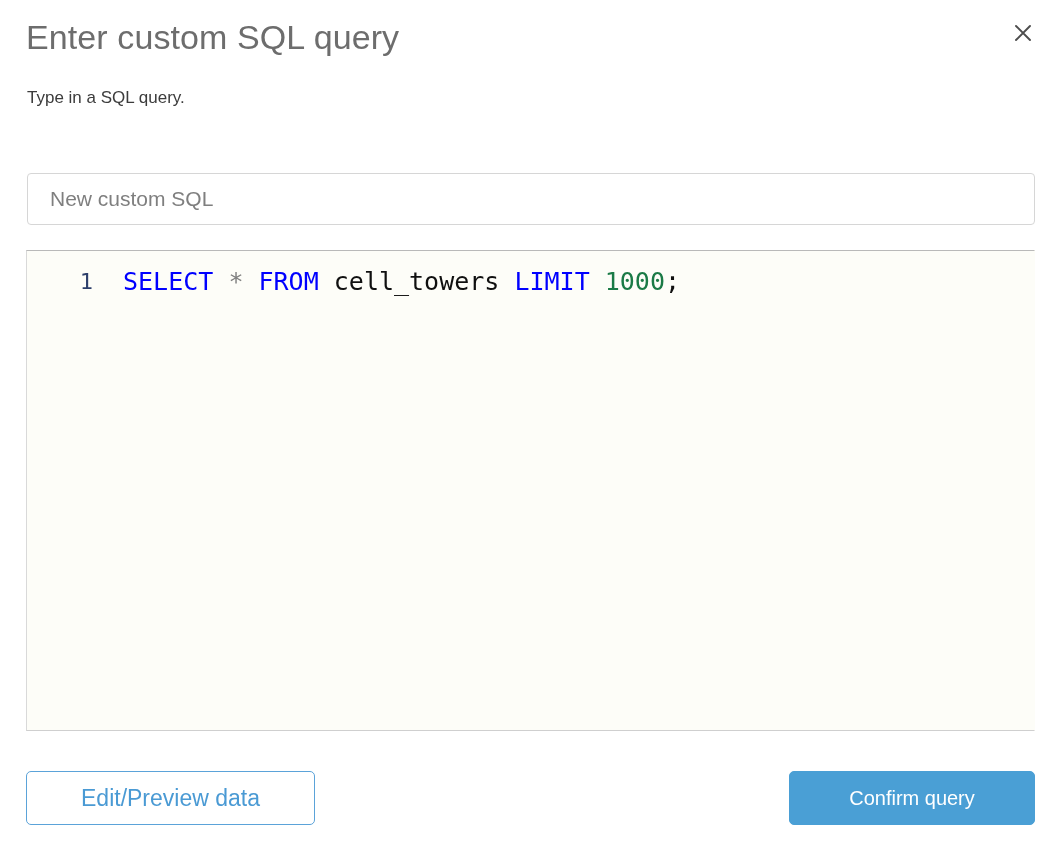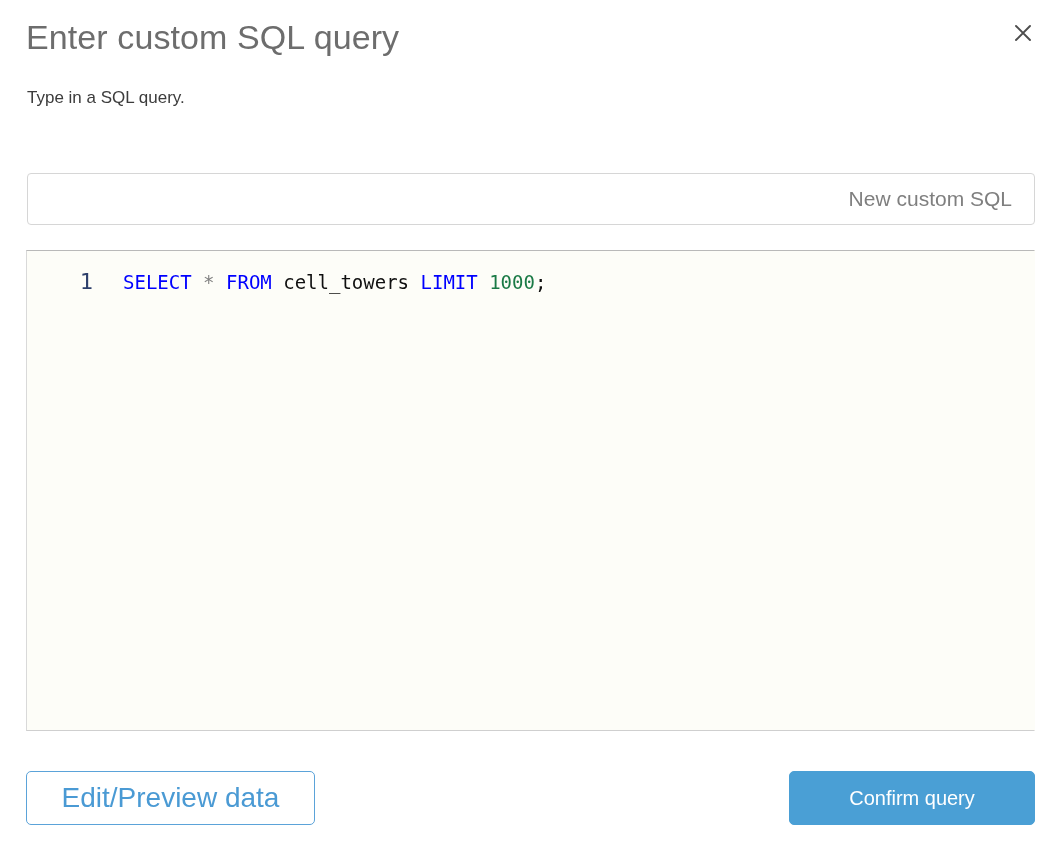--- a/index.html
+++ b/index.html
@@ -65,21 +65,20 @@
     height: 52px;
     box-sizing: border-box;
     border: 1px solid #d6d6d6;
     border-radius: 4px;
     background: #ffffff;
     padding: 8px 22px;
     font-family: "Liberation Sans", sans-serif;
     font-size: 21px;
     color: #333333;
     outline: none;
-    text-align: right;
   }
   #name-input::placeholder {
     color: #7f7f7f;
     opacity: 1;
   }
 
   
   #sql-editor {
     position: absolute;
     left: 26px;
@@ -109,21 +108,21 @@
     text-align: right;
     font-family: "DejaVu Sans Mono", monospace;
     font-size: 22px;
     line-height: 34px;
     color: #2d3f6b;
     user-select: none;
   }
   .code-text {
     margin-left: 30px;
     font-family: "DejaVu Sans Mono", monospace;
-    font-size: 19px;
+    font-size: 25px;
     line-height: 34px;
     white-space: pre;
     letter-spacing: 0px;
   }
   .tok-keyword  { color: #0000ff; }
   .tok-operator { color: #808080; }
   .tok-ident    { color: #101010; }
   .tok-number   { color: #1a7a46; }
   .tok-punct    { color: #101010; }
   .tok-plain    { color: #101010; }
@@ -134,21 +133,21 @@
     left: 26px;
     top: 771px;
     width: 289px;
     height: 54px;
     box-sizing: border-box;
     background: #ffffff;
     border: 1px solid #5ba3d9;
     border-radius: 5px;
     color: #4a9ad4;
     font-family: "Liberation Sans", sans-serif;
-    font-size: 28px;
+    font-size: 23px;
     font-weight: 400;
     cursor: pointer;
     padding: 0;
   }
 
   #confirm-query-button {
     position: absolute;
     left: 789px;
     top: 771px;
     width: 246px;

